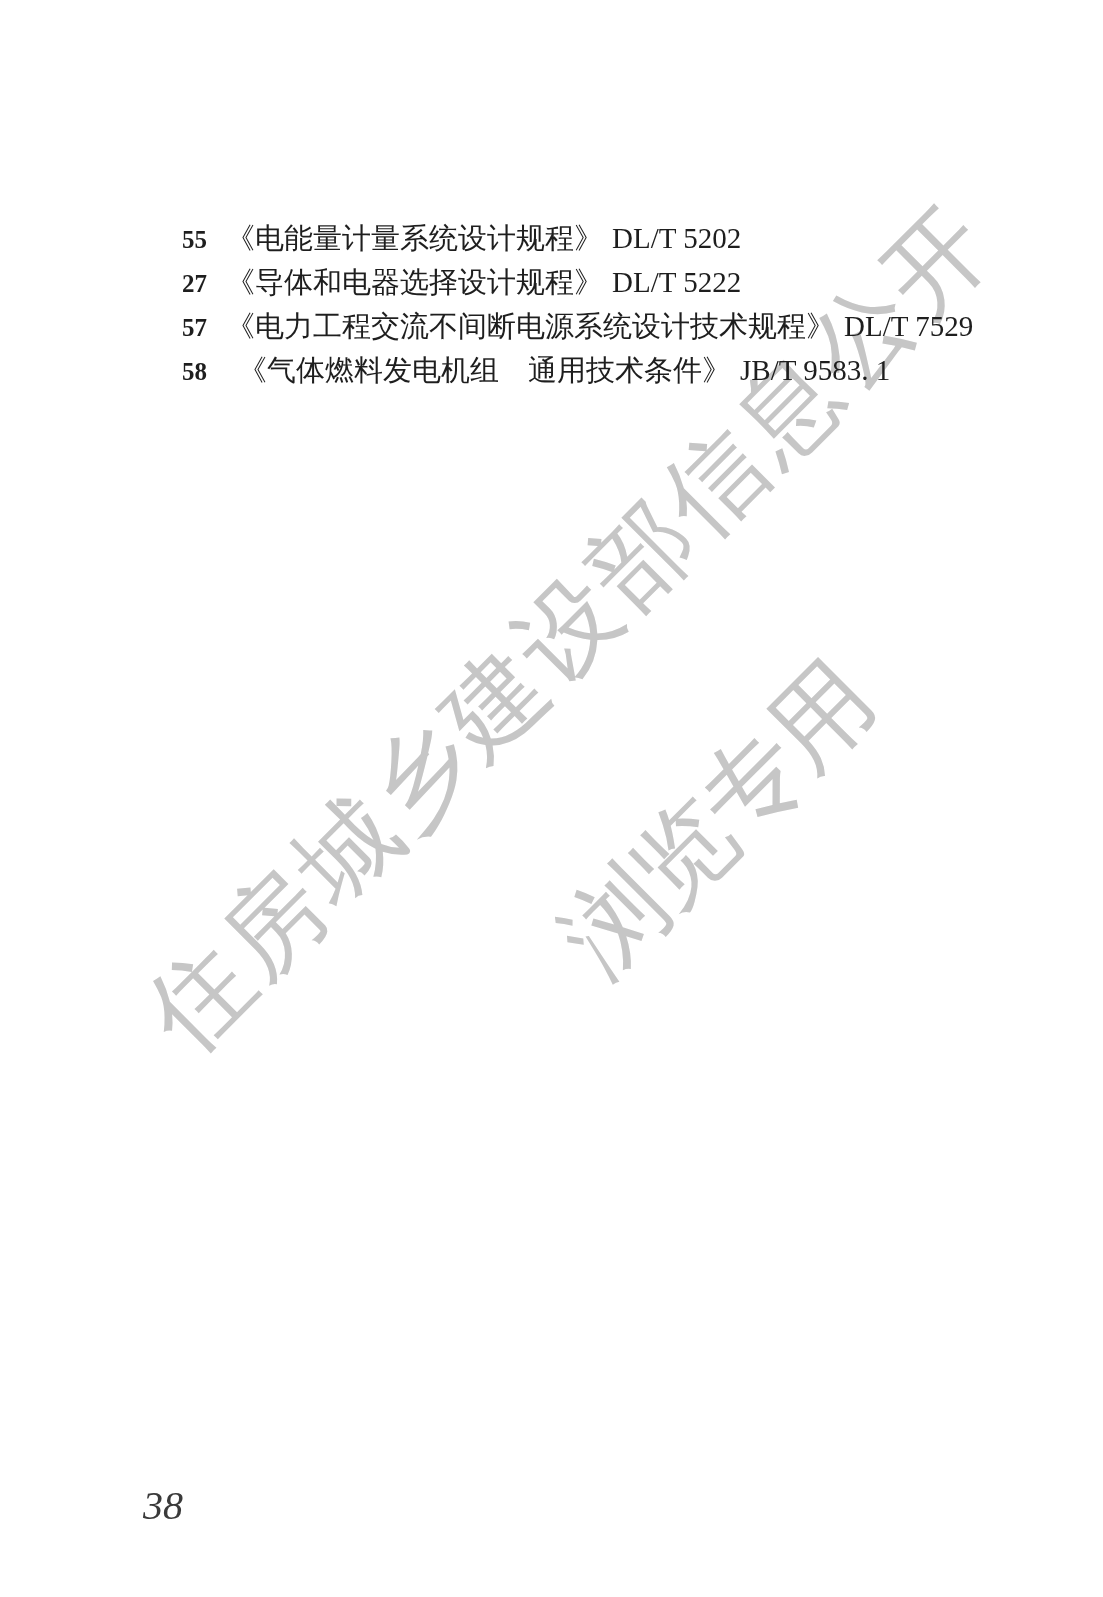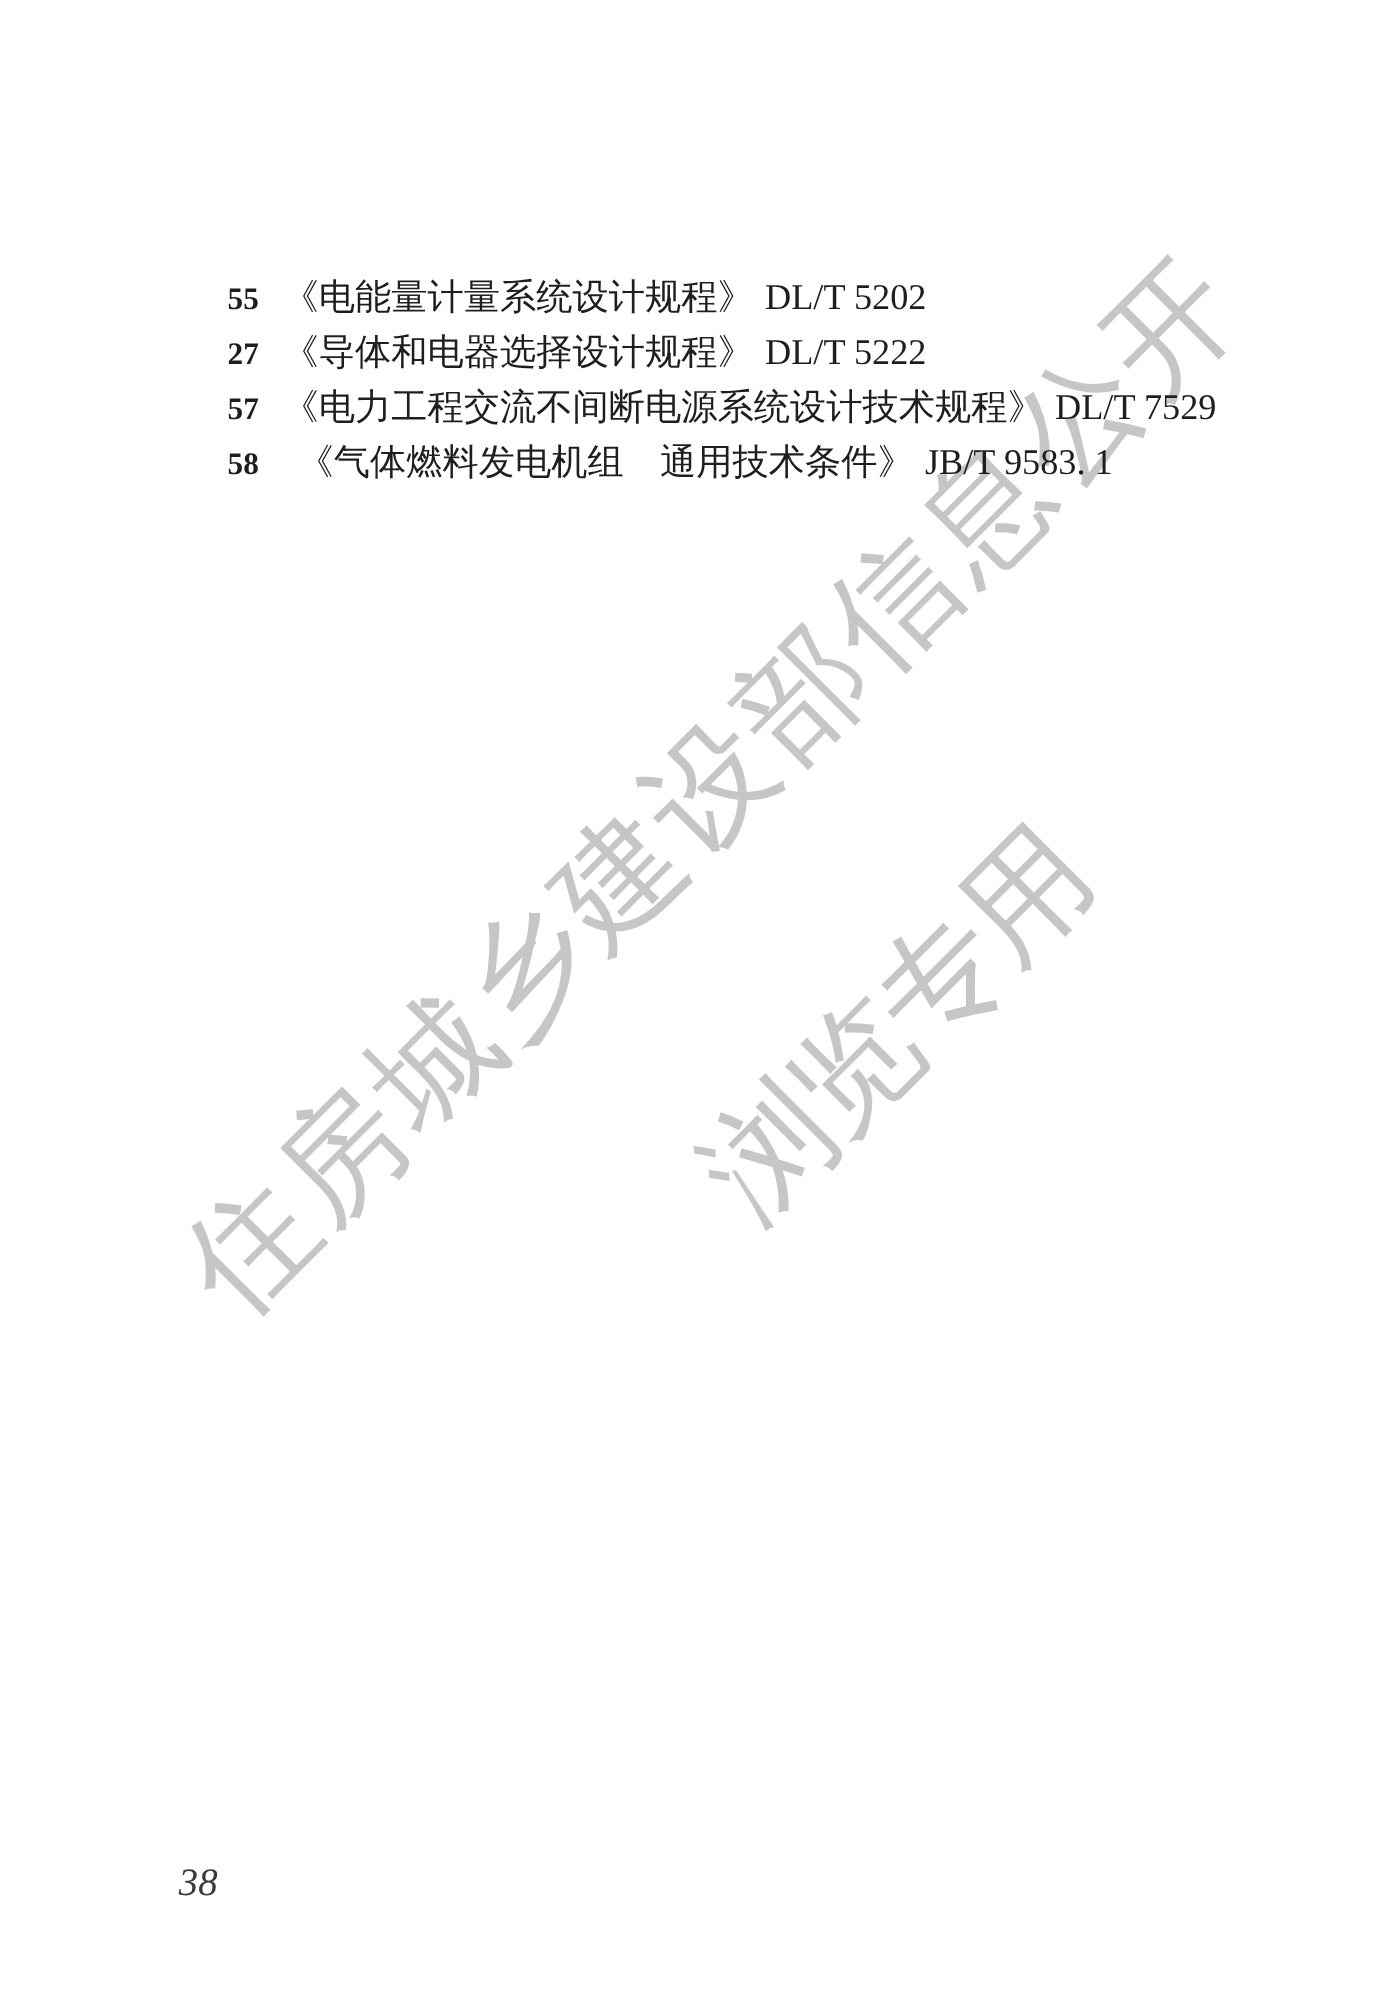--- a/index.html
+++ b/index.html
@@ -66,21 +66,21 @@
     margin-left: 24px;
   }
   .std-item .code {
     margin-left: 9px;
   }
   .page-number {
     position: absolute;
     z-index: 2;
     left: 143px;
     top: 1484px;
-    font-size: 31px;
+    font-size: 40px;
     font-style: italic;
     line-height: 44px;
   }
 </style>
 </head>
 <body>
 
 <div class="page" style="background: rgb(255, 255, 255);">
 
   <div class="watermark line1" style="color: rgb(198, 198, 198);">住房城乡建设部信息公开</div>

